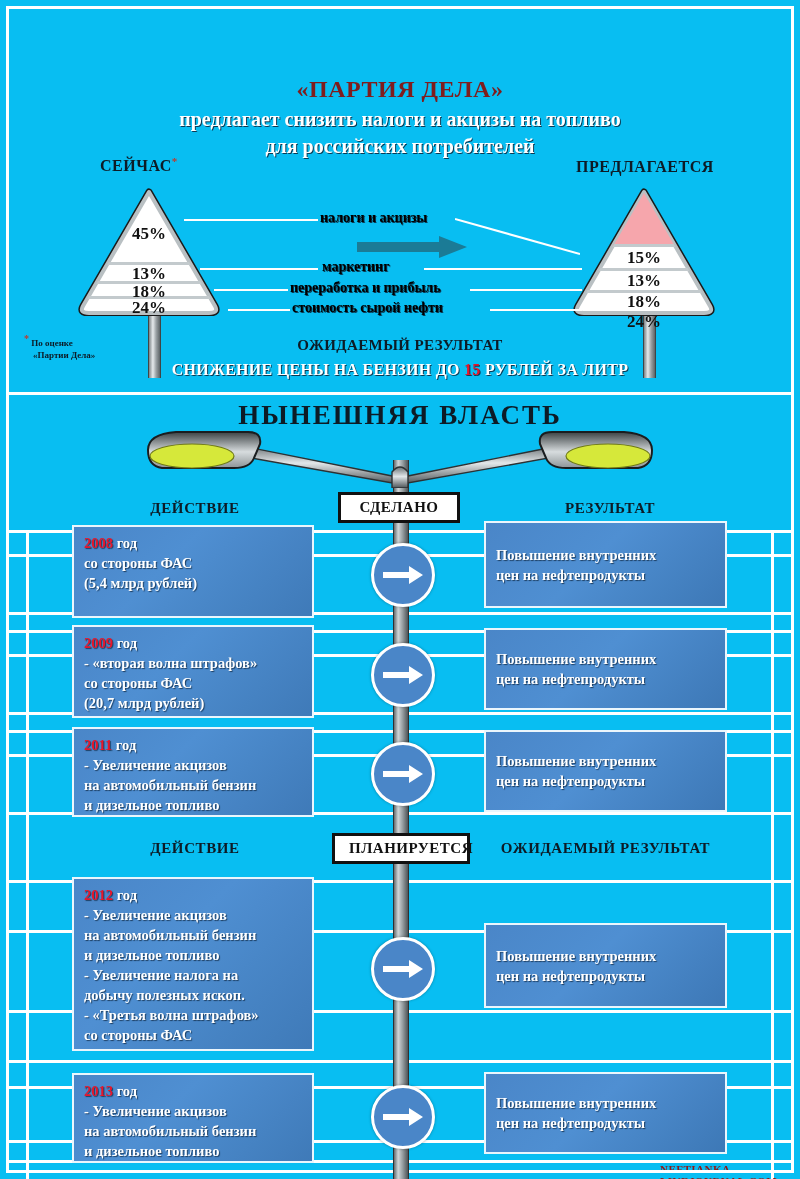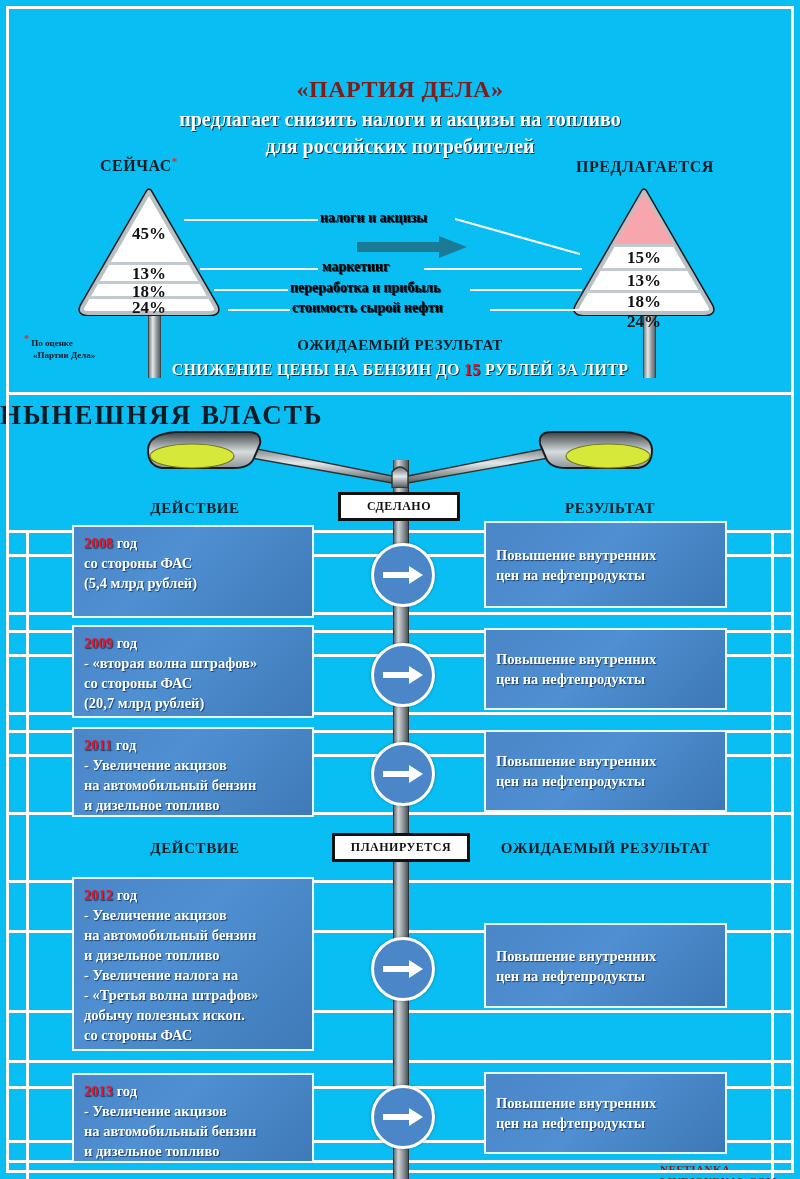--- a/index.html
+++ b/index.html
@@ -99,32 +99,32 @@
   }
   .exp-line{
     position:absolute;left:0;width:800px;text-align:center;
     font-size:16px;font-weight:bold;color:#ffffff;letter-spacing:.3px;
     text-shadow:1px 1px 0 #0a3a55;
   }
   .red{color:#e8152a;}
 
   
   .nv-title{
-    position:absolute;left:0;width:800px;
+    position:absolute;left:0;width:800px;text-align:center;
     font-size:27px;font-weight:bold;color:#0d1b26;letter-spacing:2px;
   }
   .lamp-mast{
     position:absolute;width:14px;
     background:linear-gradient(to right,#636a6d 0%,#cfd5d7 30%,#9aa1a4 60%,#4e5457 100%);
     border-left:1px solid #2c3133;border-right:1px solid #2c3133;
   }
 
   .badge{
     position:absolute;background:#ffffff;border:3px solid #111;
-    font-size:12px;font-weight:bold;color:#111;letter-spacing:.5px;
+    font-size:15px;font-weight:bold;color:#111;letter-spacing:.5px;
     padding:4px 14px;text-align:center;z-index:6;
   }
   .colhdr{
     position:absolute;font-size:15px;font-weight:bold;color:#0d1b26;
     letter-spacing:.6px;text-align:center;
   }
 
   .card{
     position:absolute;
     background:linear-gradient(135deg,#4a86c8 0%,#4f8fd2 40%,#3f7ab8 100%);
@@ -358,22 +358,22 @@
   <div class="badge" style="left:332px;top:833px;width:138px;box-sizing:border-box;">ПЛАНИРУЕТСЯ</div>
   <div class="colhdr" style="left:90px;top:840px;width:210px;">ДЕЙСТВИЕ</div>
   <div class="colhdr" style="left:484px;top:840px;width:243px;">ОЖИДАЕМЫЙ РЕЗУЛЬТАТ</div>
 
   <div class="card" style="left:72px;top:877px;width:242px;height:174px;">
     <div><span class="yr">2012</span><span> год</span></div>
     <div>- Увеличение акцизов</div>
     <div>на автомобильный бензин</div>
     <div>и дизельное топливо</div>
     <div>- Увеличение налога на</div>
+    <div>добычу полезных ископ.</div>
     <div>- «Третья волна штрафов»</div>
-    <div>добычу полезных ископ.</div>
     <div>со стороны ФАС</div>
   </div>
   <div class="rsign" style="left:371px;top:937px;">
     <svg width="40" height="18" viewBox="0 0 40 18">
       <path d="M0 6 L26 6 L26 0 L40 9 L26 18 L26 12 L0 12 Z" fill="#ffffff"></path>
     </svg>
   </div>
   <div class="card result" style="left:484px;top:923px;width:243px;height:85px;">
     <div>
       <div>Повышение внутренних</div>

